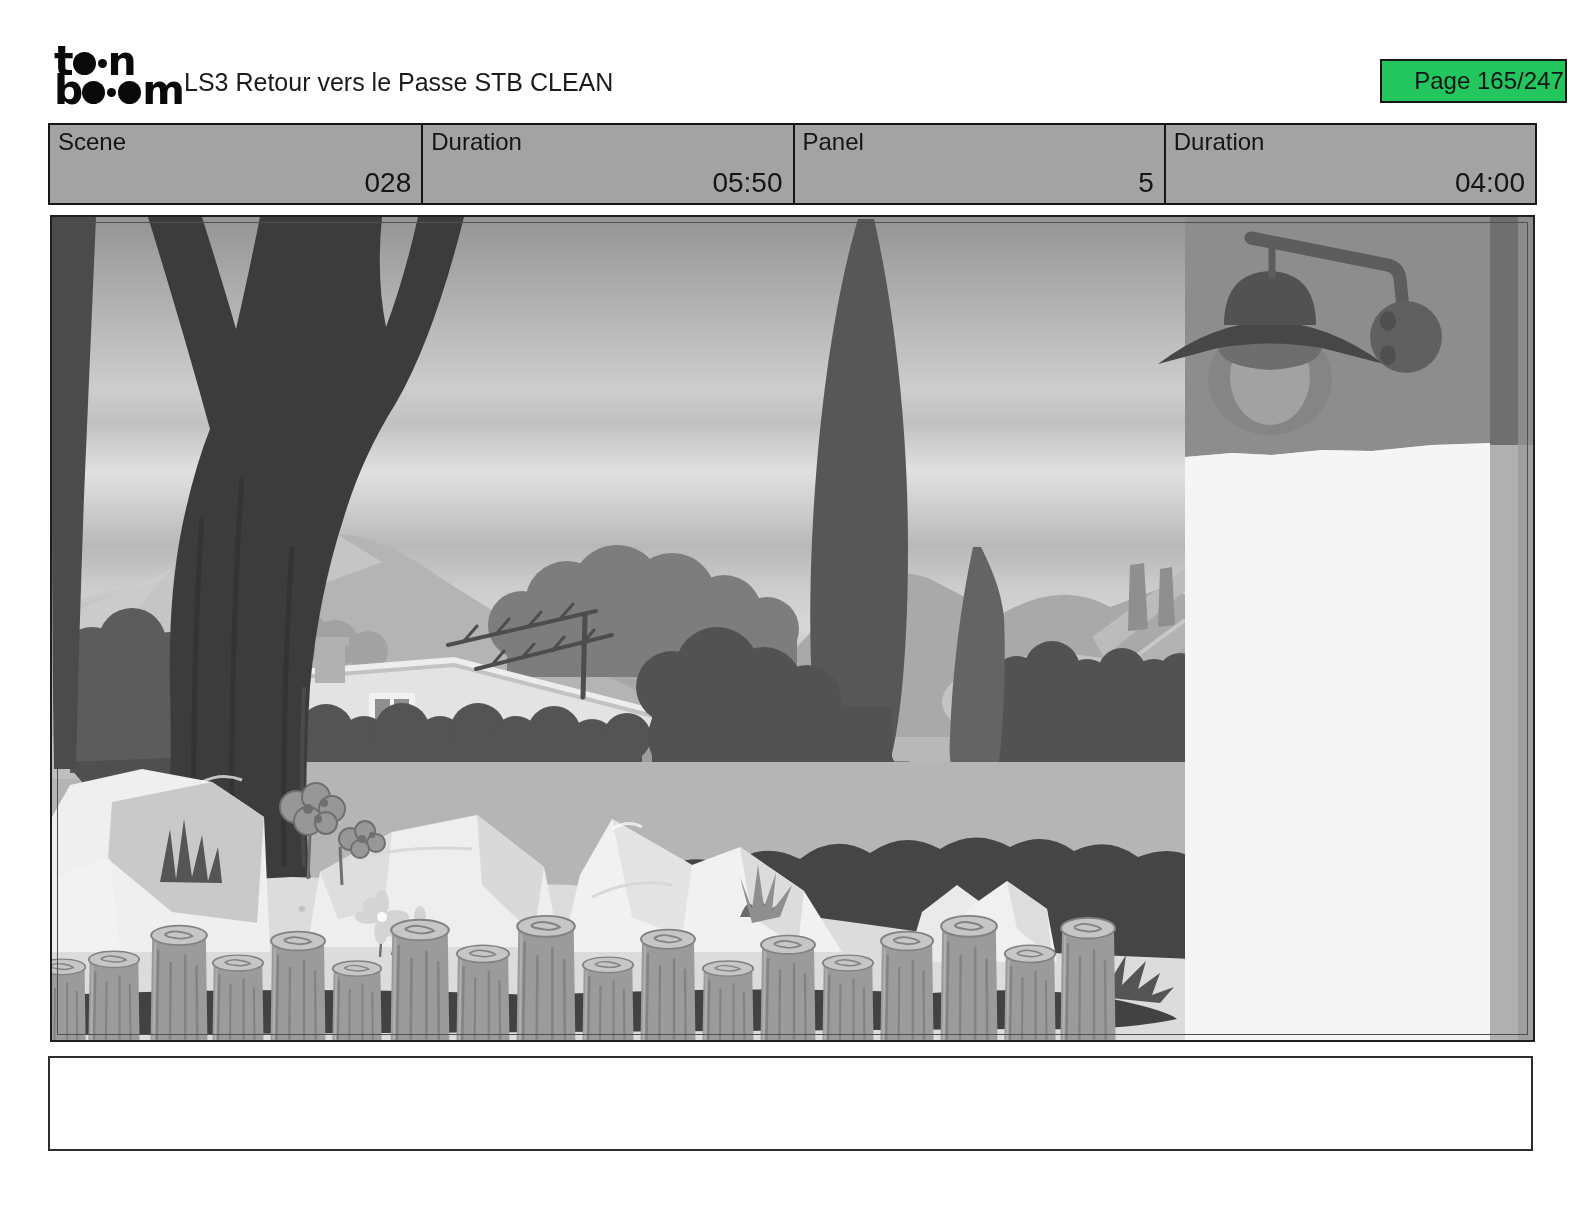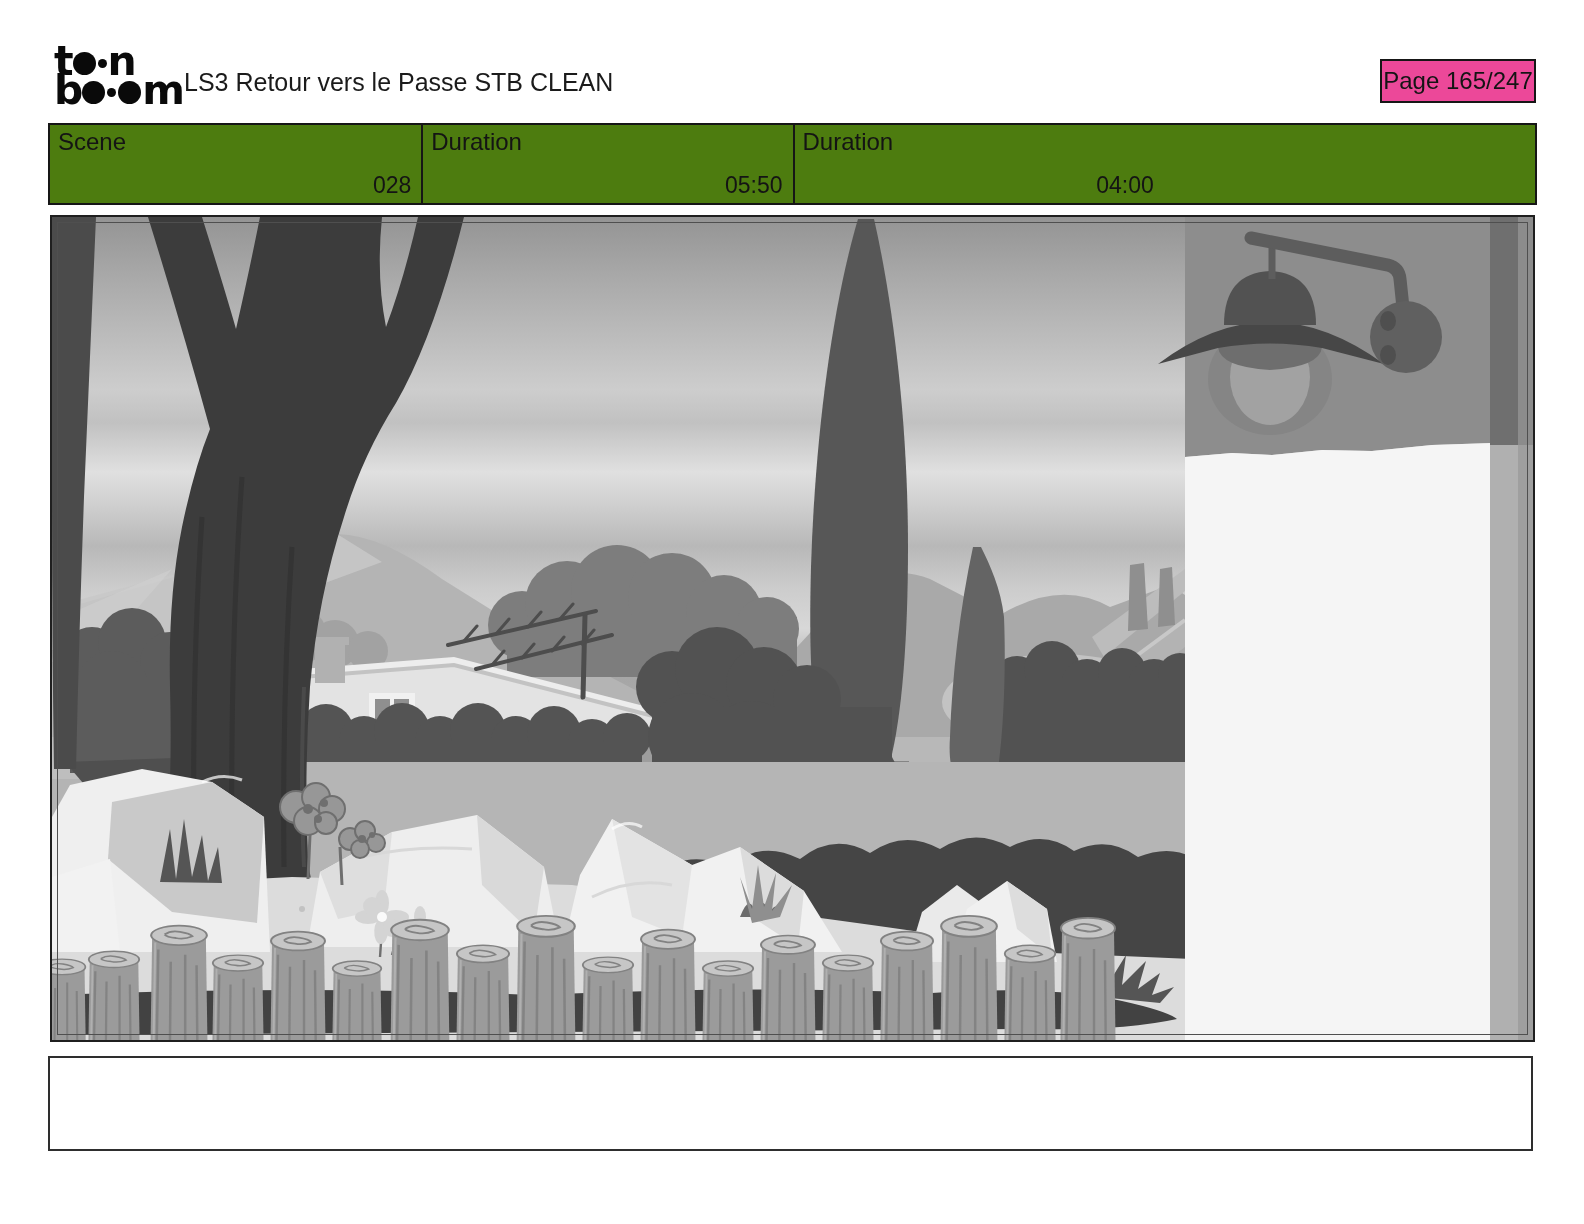--- a/index.html
+++ b/index.html
@@ -9,29 +9,29 @@
   
   .logo{position:absolute;left:54px;top:46px;width:130px;height:70px;}
   .logo-line{display:flex;align-items:center;height:34px;line-height:1;}
   .logo-line.l2{margin-top:-5px;}
   .logo-letter{font-size:41px;font-weight:800;letter-spacing:-2px;color:#0a0a0a;
                font-family:"DejaVu Sans","Liberation Sans",sans-serif;transform:translateY(-2px);}
   .disc{width:23px;height:23px;border-radius:50%;background:#0a0a0a;display:inline-block;margin:0 1px;}
   .smalldot{width:9px;height:9px;border-radius:50%;background:#0a0a0a;display:inline-block;margin:0 1px;}
   .title{position:absolute;left:184px;top:68px;font-size:25px;color:#1b1b1b;white-space:nowrap;}
   .pagebox{position:absolute;left:1380px;top:59px;width:152px;height:40px;border:2px solid var(--border,#161616);
-           display:flex;align-items:center;justify-content:center;font-size:24px;background:#ec4899;}
+           display:flex;align-items:center;justify-content:center;font-size:24px;background:#22c55e;padding-left:31px;}
 
   
   .info{position:absolute;left:48px;top:123px;width:1485px;height:78px;border:2px solid var(--border,#161616);
-        display:grid;grid-template-columns:repeat(4,1fr);background:#4d7c0f;}
+        display:grid;grid-template-columns:repeat(4,1fr);background:#a3a3a3;}
   .cell{position:relative;border-left:2px solid var(--border,#161616);}
   .cell:first-child{border-left:none;}
   .cell .lbl{position:absolute;left:8px;top:3px;font-size:24px;}
-  .cell .val{position:absolute;right:10px;bottom:4px;font-size:23px;}
+  .cell .val{position:absolute;right:10px;bottom:4px;font-size:28px;}
 
   
   .panel{position:absolute;left:50px;top:215px;width:1481px;height:823px;border:2px solid #1f1f1f;background:#bfbfbf;}
   .panel svg{display:block;width:100%;height:100%;}
   .hairline{position:absolute;inset:5px;border:1px solid #4f4f4f;pointer-events:none;}
 
   
   .notes{position:absolute;left:48px;top:1056px;width:1485px;height:95px;border:2px solid #2e2e2e;background:#fff;
          font-size:22px;padding:4px;box-sizing:border-box;}
 </style>
@@ -59,20 +59,24 @@
   <div class="pagebox">Page 165/247</div>
 
   <div class="info">
     <div class="cell">
       <span class="lbl">Scene</span>
       <span class="val">028</span>
     </div>
     <div class="cell">
       <span class="lbl">Duration</span>
       <span class="val">05:50</span>
+    </div>
+    <div class="cell">
+      <span class="lbl">Panel</span>
+      <span class="val">5</span>
     </div>
     <div class="cell">
       <span class="lbl">Duration</span>
       <span class="val">04:00</span>
     </div>
   </div>
 
   <div class="panel">
     <svg viewBox="0 0 1481 823" preserveAspectRatio="none">
       <defs>

